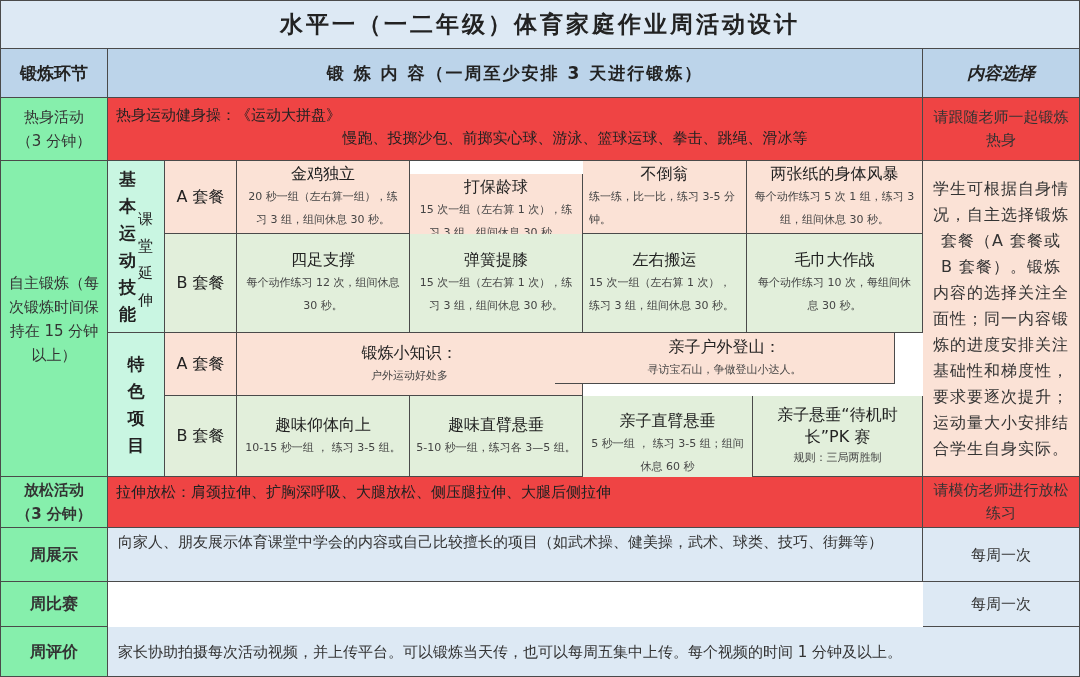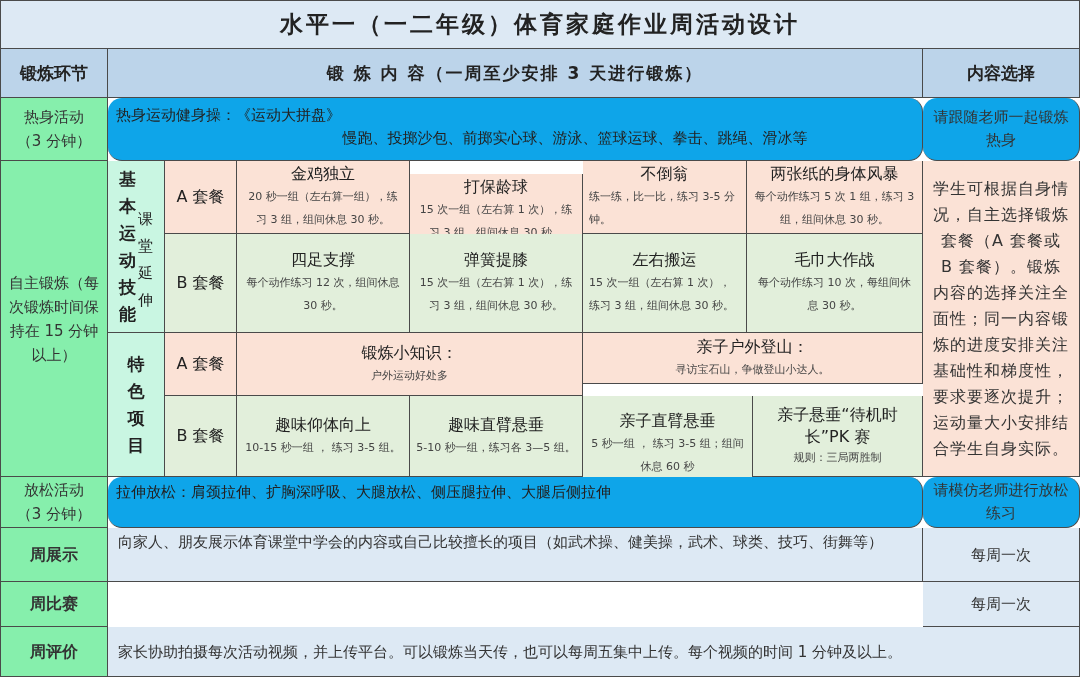--- a/index.html
+++ b/index.html
@@ -4,21 +4,21 @@
 <style>
   html, body { margin: 0; padding: 0; }
   body { width: 1080px; height: 677px; overflow: hidden; background: #ffffff; font-family: "DejaVu Sans", "Liberation Sans", sans-serif; color: #222; }
   .sheet { position: relative; width: 1080px; height: 677px; }
   .cell { position: absolute; box-sizing: border-box; border-right: 1.5px solid #4a4a4a; border-bottom: 1.5px solid #4a4a4a; display: flex; flex-direction: column; justify-content: center; align-items: center; text-align: center; overflow: hidden; }
   .title { background: #dde9f4; font-size: 23px; font-weight: bold; letter-spacing: 3px; border-left: 1.5px solid #4a4a4a; border-top: 1.5px solid #4a4a4a; }
   .hdr { background: #bcd4ea; font-size: 17px; font-weight: bold; }
   .hdr-wide { letter-spacing: 2px; }
   .yellow { background: #86efac; font-size: 15px; color: #333; line-height: 24px; }
   .yellow.bold { font-weight: bold; font-size: 16px; }
-  .orange { background: #0ea5e9; border-radius: 14px; }
+  .orange { background: #ef4444; }
   .pink { background: #fbe2d6; }
   .green { background: #e2efdb; }
   .mint { background: #c9f6e2; }
   .blue { background: #dde9f4; }
   .left-border { border-left: 1.5px solid #4a4a4a; }
   .txt-left { align-items: flex-start; text-align: left; justify-content: flex-start; padding: 6px 8px; }
   .warm-line1 { font-size: 15px; line-height: 22px; }
   .warm-line2 { font-size: 15px; line-height: 24px; align-self: center; padding-left: 120px; }
   .choice { font-size: 15px; line-height: 23px; color: #333; padding: 0 6px; }
   .choice-tall { font-size: 16px; line-height: 26px; letter-spacing: 1px; color: #333; padding: 4px 10px; justify-content: center; }
@@ -36,21 +36,21 @@
 </style>
 </head>
 <body>
 
 <div class="sheet">
 
   <div class="cell hdr left-border" style="left:0;top:49px;width:108px;height:49px;">锻炼环节</div>
 
   <div class="cell title" style="left:0;top:0;width:1080px;height:49px;">水平一（一二年级）体育家庭作业周活动设计</div>
   <div class="cell hdr hdr-wide" style="left:108px;top:49px;width:815px;height:49px;">锻 炼 内 容（一周至少安排 3 天进行锻炼）</div>
-  <div class="cell hdr" style="left:923px;top:49px;width:157px;height:49px;">内容选择</div>
+  <div class="cell hdr" style="left:923px;top:49px;width:157px;height:49px;font-style:italic;">内容选择</div>
 
   <div class="cell yellow left-border" style="left:0;top:98px;width:108px;height:63px;">
     <span>热身活动</span>
     <span>（3 分钟）</span>
   </div>
   <div class="cell orange txt-left" style="left:108px;top:98px;width:815px;height:63px;">
     <span class="warm-line1">热身运动健身操：《运动大拼盘》</span>
     <span class="warm-line2">慢跑、投掷沙包、前掷实心球、游泳、篮球运球、拳击、跳绳、滑冰等</span>
   </div>
   <div class="cell orange choice" style="left:923px;top:98px;width:157px;height:63px;">请跟随老师一起锻炼热身</div>
@@ -121,21 +121,21 @@
       <span>项</span>
       <span>目</span>
     </div>
   </div>
 
   <div class="cell pink pkg" style="left:165px;top:333px;width:72px;height:63px;">A 套餐</div>
   <div class="cell pink" style="left:237px;top:333px;width:346px;height:63px;">
     <span class="item-name">锻炼小知识：</span>
     <span class="item-desc">户外运动好处多</span>
   </div>
-  <div class="cell pink" style="left:583px;top:333px;width:340px;height:51px;">
+  <div class="cell pink" style="left:555px;top:333px;width:340px;height:51px;">
     <span class="item-name">亲子户外登山：</span>
     <span class="item-desc">寻访宝石山，争做登山小达人。</span>
   </div>
 
   <div class="cell green pkg" style="left:165px;top:396px;width:72px;height:81px;">B 套餐</div>
   <div class="cell green" style="left:237px;top:396px;width:173px;height:81px;">
     <span class="item-name">趣味仰体向上</span>
     <span class="item-desc">10-15 秒一组 ， 练习 3-5 组。</span>
   </div>
   <div class="cell green" style="left:410px;top:396px;width:173px;height:81px;">
@@ -144,21 +144,21 @@
   </div>
   <div class="cell green" style="left:583px;top:396px;width:170px;height:97px;">
     <span class="item-name">亲子直臂悬垂</span>
     <span class="item-desc">5 秒一组 ， 练习 3-5 组；组间休息 60 秒</span>
   </div>
   <div class="cell green" style="left:753px;top:396px;width:170px;height:81px;">
     <span class="item-name" style="padding:0 4px;">亲子悬垂“待机时长”PK 赛</span>
     <span class="small-center">规则：三局两胜制</span>
   </div>
 
-  <div class="cell yellow left-border" style="left:0;top:477px;width:108px;height:51px;">
+  <div class="cell yellow left-border" style="left:0;top:477px;width:108px;height:51px;font-weight:bold;">
     <span>放松活动</span>
     <span>（3 分钟）</span>
   </div>
   <div class="cell orange choice" style="left:923px;top:477px;width:157px;height:51px;">请模仿老师进行放松练习</div>
   <div class="cell orange txt-left" style="left:108px;top:477px;width:815px;height:51px;padding-top:4px;">
     <span class="warm-line1">拉伸放松：肩颈拉伸、扩胸深呼吸、大腿放松、侧压腿拉伸、大腿后侧拉伸</span>
   </div>
 
   <div class="cell yellow bold left-border" style="left:0;top:528px;width:108px;height:54px;">周展示</div>
   <div class="cell blue txt-left bottom-text" style="left:108px;top:528px;width:815px;height:54px;padding:2px 10px;justify-content:center;display:block;">向家人、朋友展示体育课堂中学会的内容或自己比较擅长的项目（如武术操、健美操，武术、球类、技巧、街舞等）</div>

